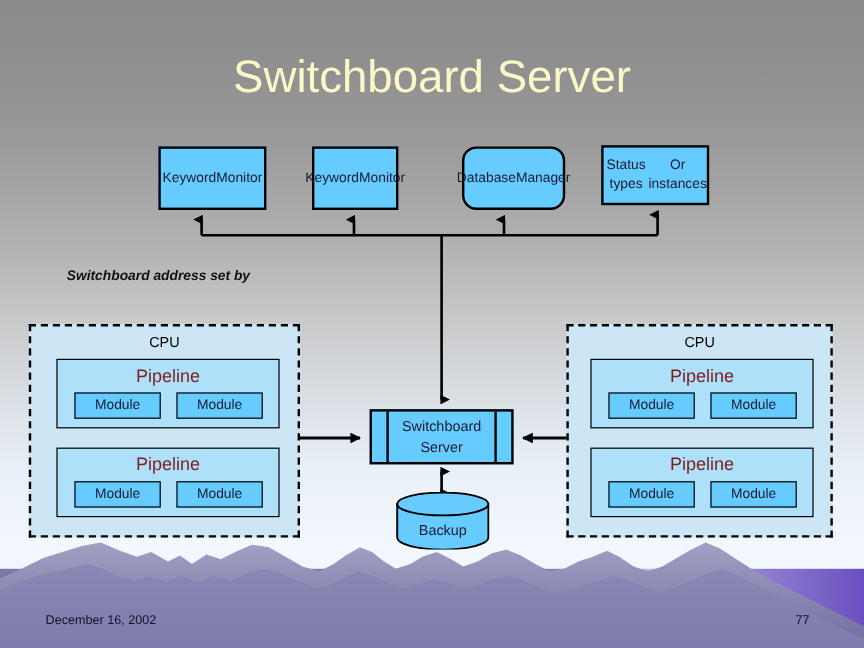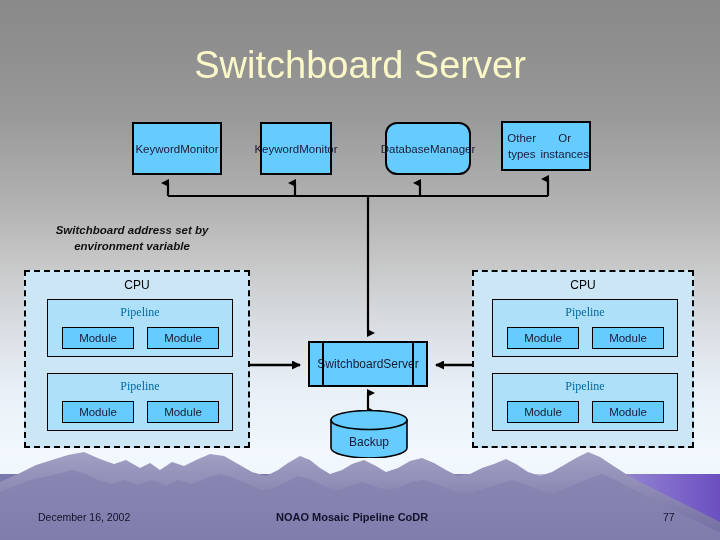--- a/index.html
+++ b/index.html
@@ -50,35 +50,35 @@
     position:absolute; left:0; top:6px; width:100%;
     text-align:center; font-size:12px; color:#000000;
   }
 
   .pipeline {
     position:absolute; box-sizing:border-box;
     background:#aee0fa; border:1.5px solid #000000;
   }
   .pipeline-label {
     position:absolute; left:0; top:5px; width:100%;
-    text-align:center; font-size:12px; color:#0369a1;font-family:Liberation Serif, serif;
+    text-align:center; font-size:15px; color:#7f1d1d;
   }
 
   .module {
     position:absolute; box-sizing:border-box;
     background:#66ccff; border:1.5px solid #000000;
     display:flex; align-items:center; justify-content:center;
     font-size:11.5px; color:#1a1a33;
   }
 
   
   .process {
     position:absolute; box-sizing:border-box;
     background:#66ccff; border:2px solid #000000;
-    display:flex; flex-direction:row; align-items:center;
+    display:flex; flex-direction:column; align-items:center;
     justify-content:center; font-size:12px; line-height:18px;
     color:#1a1a33; text-align:center;
   }
   .process::before, .process::after {
     content:""; position:absolute; top:0; bottom:0; width:0;
     border-left:2px solid #000000;
   }
   .process::before { left:12px; }
   .process::after  { right:12px; }
 
@@ -193,27 +193,26 @@
     <span>Keyword</span>
     <span>Monitor</span>
   </div>
 
   <div class="box" style="left:385px; top:122px; width:86px; height:53px;border-radius:12px;">
     <span>Database</span>
     <span>Manager</span>
   </div>
 
   <div class="box" style="left:501px; top:121px; width:90px; height:50px;">
-    <span>Other types</span>
+    <span>Status types</span>
     <span>Or instances</span>
   </div>
 
   <div class="note" style="left:12px; top:222px; width:240px;">
     <div>Switchboard address set by</div>
-    <div>environment variable</div>
   </div>
 
   <div class="cpu" style="left:24px; top:270px; width:226px; height:178px;">
     <div class="cpu-label">CPU</div>
 
     <div class="pipeline" style="left:21px; top:27px; width:186px; height:58px;">
       <div class="pipeline-label">Pipeline</div>
       <div class="module" style="left:14px; top:27px; width:72px; height:22px;">Module</div>
       <div class="module" style="left:99px; top:27px; width:72px; height:22px;">Module</div>
     </div>
@@ -248,16 +247,15 @@
 
   <div class="cylinder" style="left:330px; top:410px; width:78px; height:36px;">
     <svg viewBox="0 0 78 48" width="78" height="48">
       <path d="M1,10 L1,38 A38,10 0 0 0 77,38 L77,10 Z" fill="#66ccff" stroke="#000" stroke-width="1.6"></path>
       <ellipse cx="39" cy="10" rx="38" ry="9.5" fill="#66ccff" stroke="#000" stroke-width="1.6"></ellipse>
     </svg>
     <div class="cyl-label" style="top:25px;">Backup</div>
   </div>
 
   <div class="footer-text" style="left:38px; top:511px;">December 16, 2002</div>
-  <div class="footer-text" id="footer-center" style="left:276px; top:511px;">NOAO Mosaic Pipeline CoDR</div>
   <div class="footer-text" style="left:663px; top:511px;">77</div>
 
 </div>
 
 </body></html>

